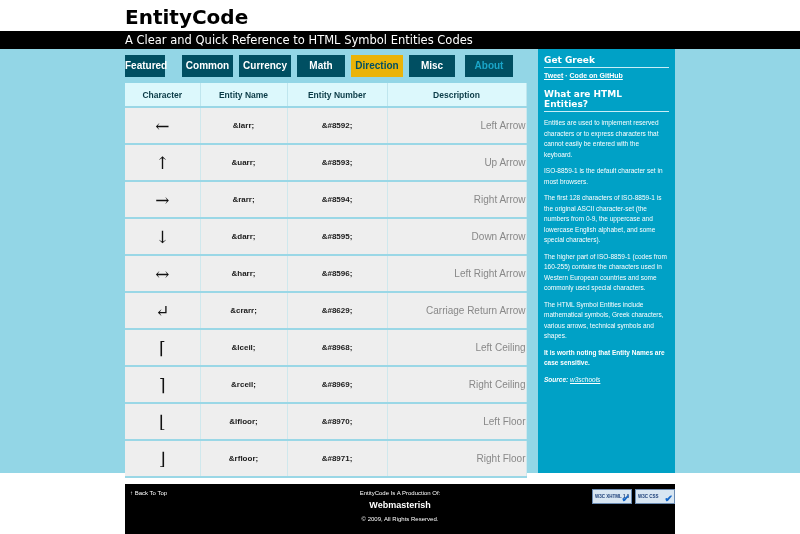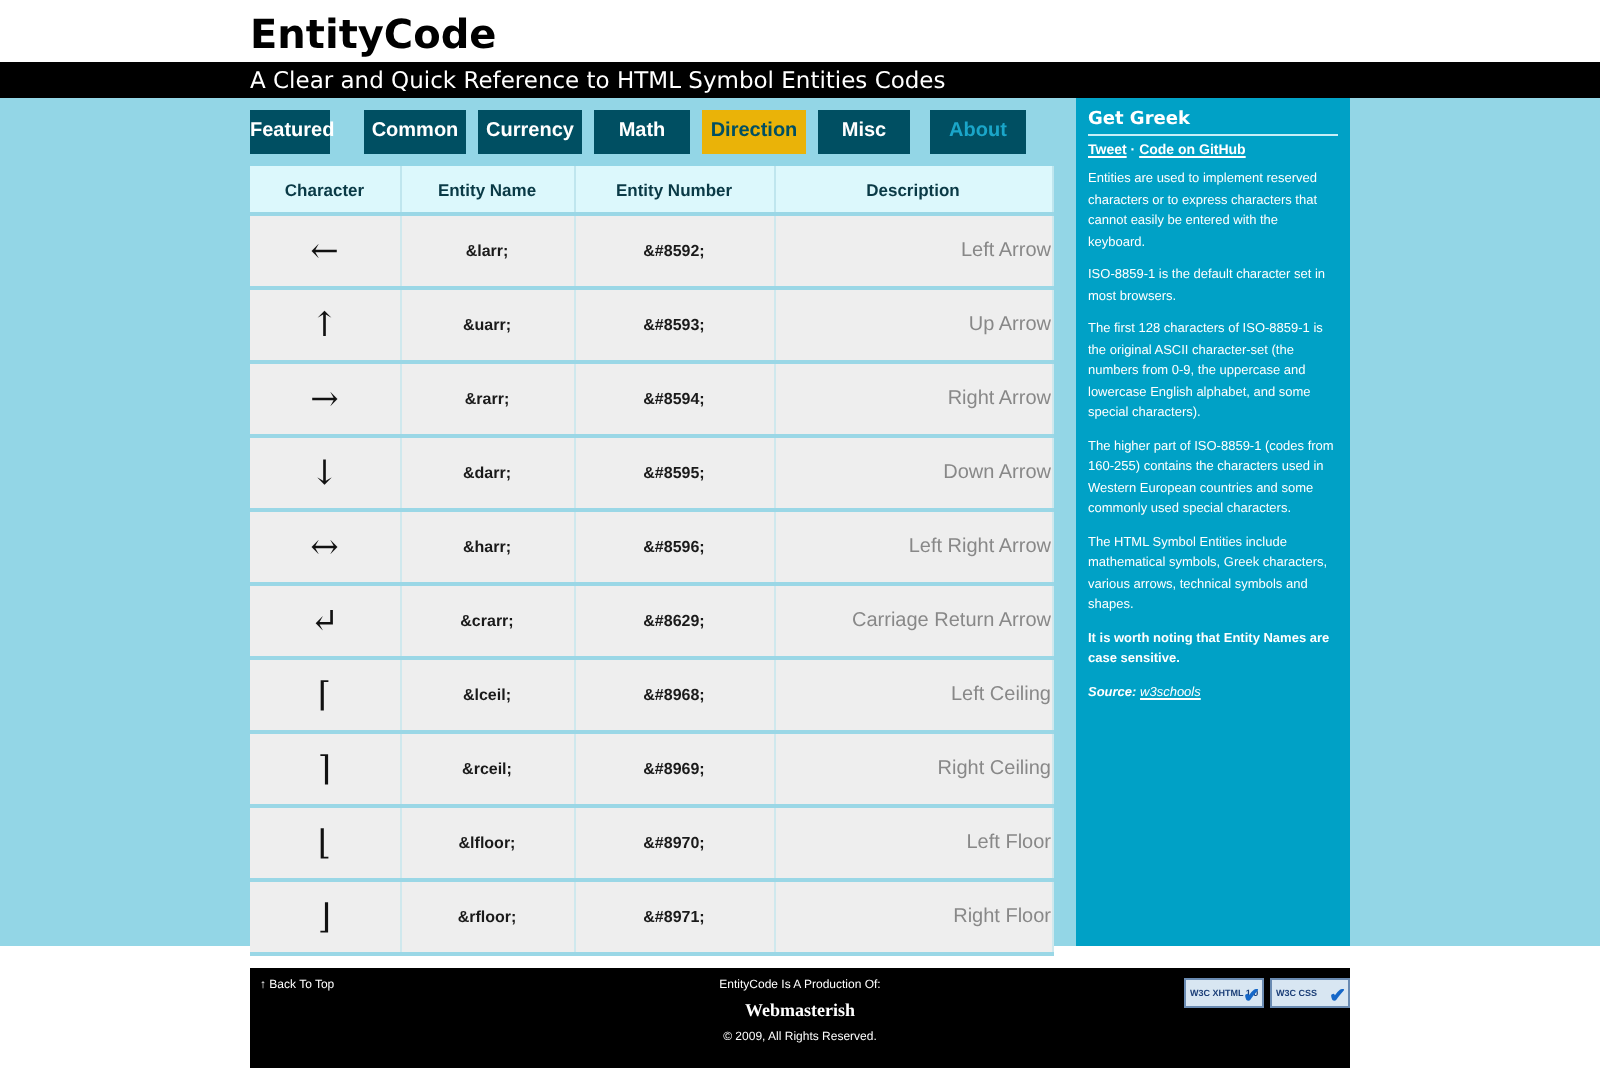--- a/index.html
+++ b/index.html
@@ -23,21 +23,21 @@
   .sidebar { position: absolute; left: 538px; top: 49px; width: 137px; height: 424px; background: #00a1c6; color: #fff; }
   .side-h { margin: 6px 6px 0 6px; font-family: "DejaVu Sans", sans-serif; font-size: 9px; font-weight: bold; border-bottom: 1px solid #c8eef7; padding-bottom: 2px; }
   .side-links { margin: 4px 6px 0 6px; font-size: 7px; font-weight: bold; }
   .side-links a { color: #fff; text-decoration: underline; }
   .side-p { margin: 6px 6px 0 6px; font-size: 6.5px; line-height: 10.5px; }
   .side-p.bold { font-weight: bold; }
   .side-p a { color: #fff; text-decoration: underline; font-style: italic; }
   .footer { position: absolute; left: 125px; top: 484px; width: 550px; height: 50px; background: #000; color: #fff; }
   .back-top { position: absolute; left: 5px; top: 6px; font-size: 6px; color: #fff; }
   .production { position: absolute; left: 0; width: 550px; top: 6px; text-align: center; font-size: 6px; }
-  .brand { position: absolute; left: 0; width: 550px; top: 16px; text-align: center; font-family: Liberation Serif, serif; font-size: 9px; font-weight: bold; }
+  .brand { position: absolute; left: 0; width: 550px; top: 16px; text-align: center; font-family: Liberation Sans, sans-serif; font-size: 9px; font-weight: bold; }
   .copyright { position: absolute; left: 0; width: 550px; top: 32px; text-align: center; font-size: 6px; }
   .badges { position: absolute; left: 467px; top: 5px; display: flex; gap: 3px; }
   .badge { width: 40px; height: 15px; background: #d8e6f2; border: 1px solid #6a8bb2; font-size: 6px; color: #1c3f78; font-weight: bold; display: flex; align-items: center; padding-left: 2px; box-sizing: border-box; position: relative; }
   .badge .check { position: absolute; right: 1px; bottom: -1px; color: #1567c8; font-size: 10px; }
 </style>
 </head>
 <body>
 
 <h1 class="site-title">EntityCode</h1>
 <div class="tagline-bar">
@@ -135,20 +135,21 @@
         </tr>
       </tbody>
   </table>
 </div>
 
 <div class="sidebar">
   <div class="side-h">Get Greek</div>
   <div class="side-links">
     <a>Tweet</a><span> · </span><a>Code on GitHub</a>
   </div>
+  <div class="side-h" style="margin-top:10px">What are HTML Entities?</div>
   <p class="side-p">Entities are used to implement reserved characters or to express characters that cannot easily be entered with the keyboard.</p>
   <p class="side-p">ISO-8859-1 is the default character set in most browsers.</p>
   <p class="side-p">The first 128 characters of ISO-8859-1 is the original ASCII character-set (the numbers from 0-9, the uppercase and lowercase English alphabet, and some special characters).</p>
   <p class="side-p">The higher part of ISO-8859-1 (codes from 160-255) contains the characters used in Western European countries and some commonly used special characters.</p>
   <p class="side-p">The HTML Symbol Entities include mathematical symbols, Greek characters, various arrows, technical symbols and shapes.</p>
   <p class="side-p bold">It is worth noting that Entity Names are case sensitive.</p>
   <p class="side-p">
     <b><i>Source:</i></b>
     <a>w3schools</a>
   </p>

